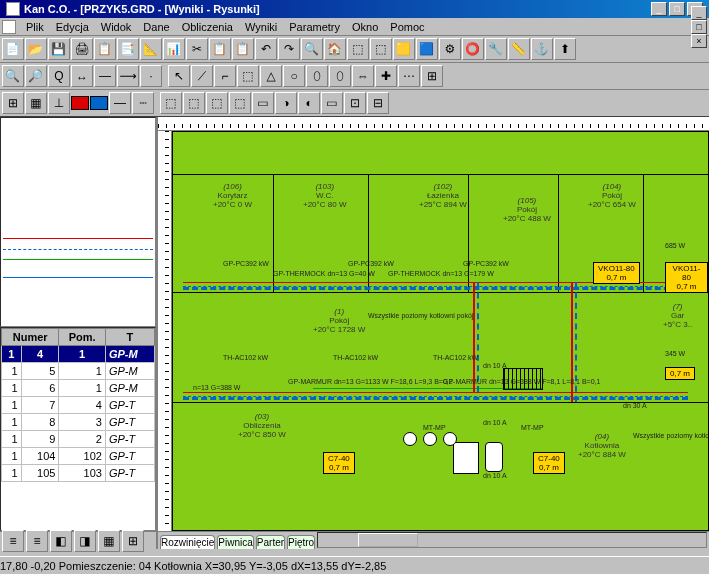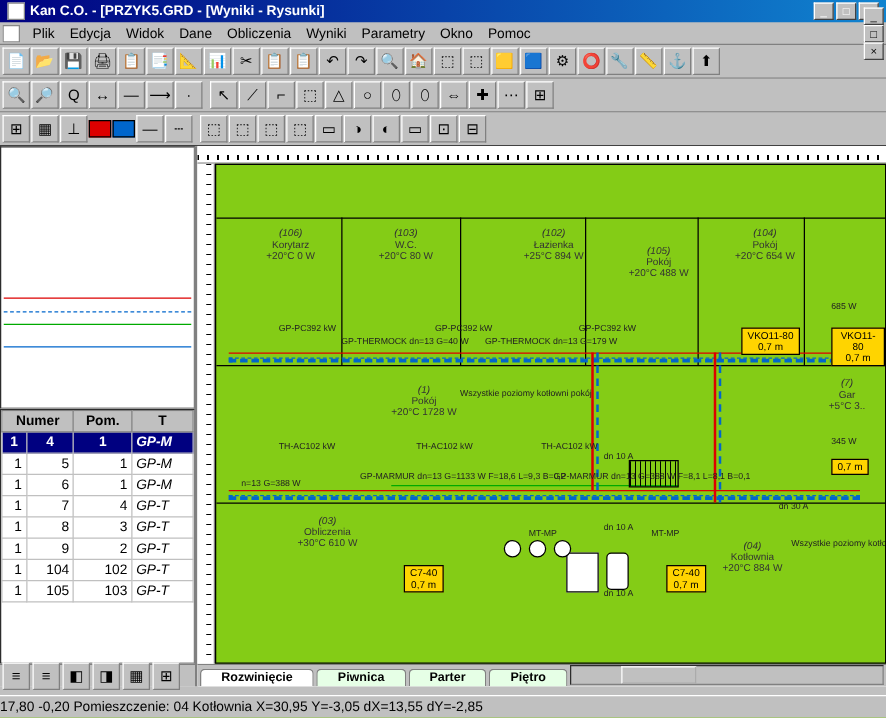--- a/index.html
+++ b/index.html
@@ -185,22 +185,22 @@
 .radiator {
   position:absolute;width:40px;height:22px;border:1px solid #000;
   background:repeating-linear-gradient(to right,#000 0,#000 1px,transparent 1px,transparent 4px);
 }
 .circle{position:absolute;width:14px;height:14px;border:1px solid #000;border-radius:50%;background:#fff;}
 .rect{position:absolute;border:1px solid #000;background:#fff;}
 .sheettabs {
   height:18px;background:#c0c0c0;display:flex;align-items:flex-end;border-top:1px solid #808080;
 }
 .sheettab {
-  padding:1px 16px;border:1px solid #808080;border-bottom:none;background:#e6ffe6;font-size:10px;margin-left:2px;
-  border-radius:4px 4px 0 0;cursor:pointer;font-weight:bold;
+  padding:1px 0;border:1px solid #808080;border-bottom:none;background:#e6ffe6;font-size:10px;margin-left:2px;
+  border-radius:4px 4px 0 0;cursor:pointer;
 }
 .sheettab.active{background:#fff;}
 .hscroll{flex:1;height:16px;background:#c0c0c0;border:1px inset #808080;margin:1px 2px;position:relative;}
 .hscroll .thumb{position:absolute;left:40px;width:60px;top:0;bottom:0;background:#c0c0c0;border:1px outset #fff;}
 .leftbottombar{
   height:18px;background:#c0c0c0;display:flex;gap:2px;align-items:center;padding:0 2px;border-top:1px solid #808080;
 }
 .statusbar {
   position:absolute;left:0;right:0;bottom:0;height:18px;background:#c0c0c0;
   border-top:1px solid #fff;padding:0 0;display:flex;align-items:center;font-size:11px;
@@ -453,21 +453,21 @@
             <div>+20°C 654 W</div>
           </div>
           <div class="room" style="left: 140px; top: 175px;">
             <div class="rid">(1)</div>
             <div>Pokój</div>
             <div>+20°C 1728 W</div>
           </div>
           <div class="room" style="left: 65px; top: 280px;">
             <div class="rid">(03)</div>
             <div>Obliczenia</div>
-            <div>+30°C 610 W</div>
+            <div>+20°C 850 W</div>
           </div>
           <div class="room" style="left: 405px; top: 300px;">
             <div class="rid">(04)</div>
             <div>Kotłownia</div>
             <div>+20°C 884 W</div>
           </div>
           <div class="room" style="left: 490px; top: 170px;">
             <div class="rid">(7)</div>
             <div>Gar</div>
             <div>+5°C 3..</div>

